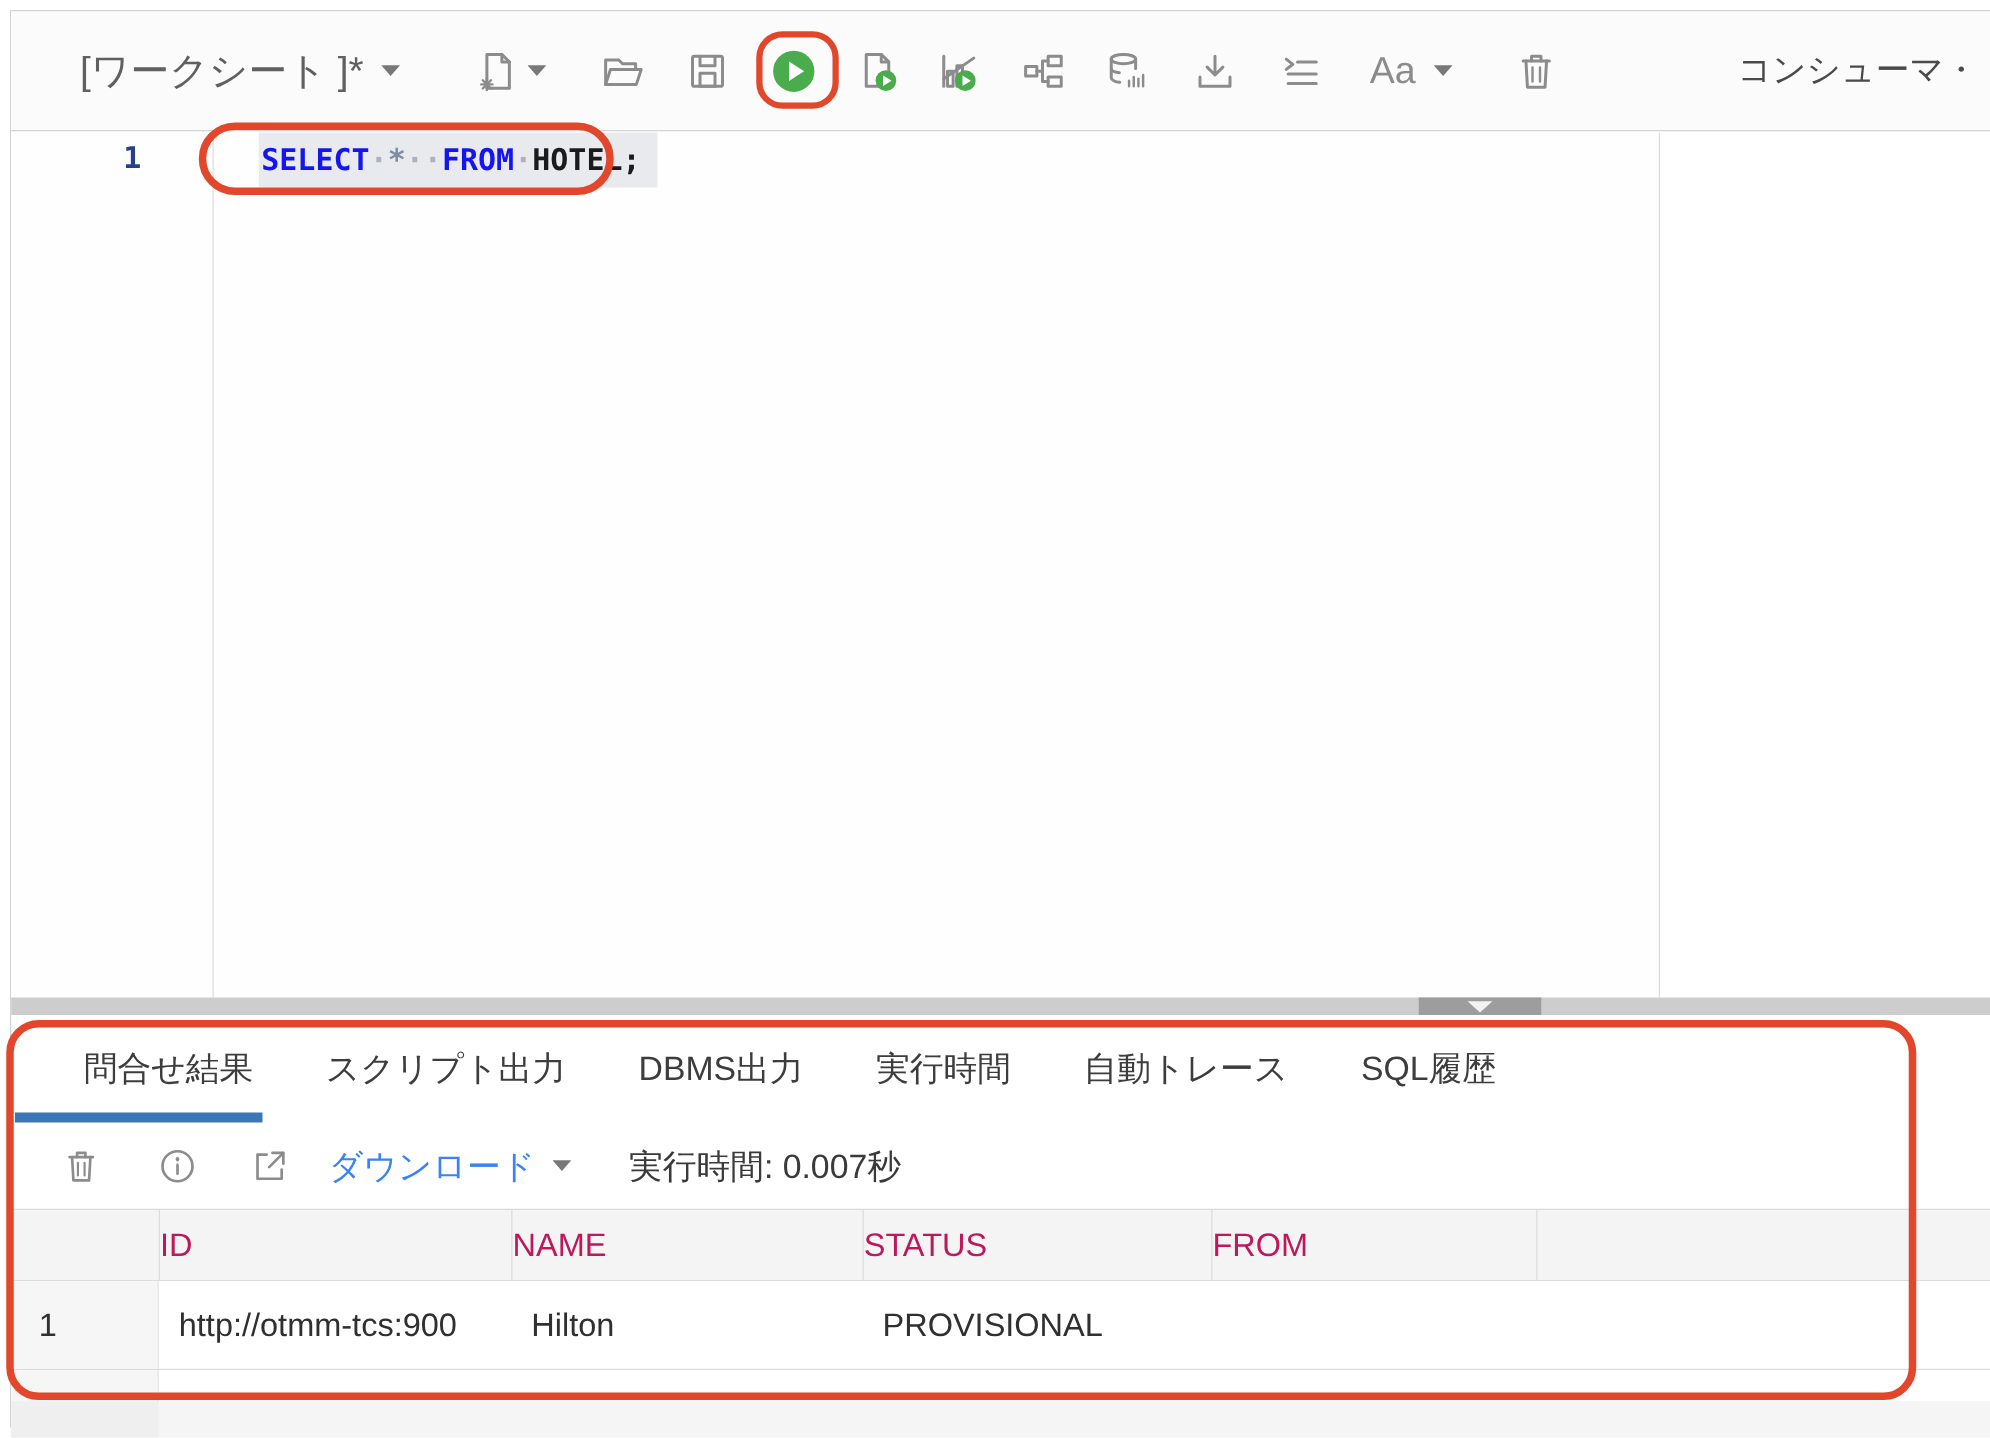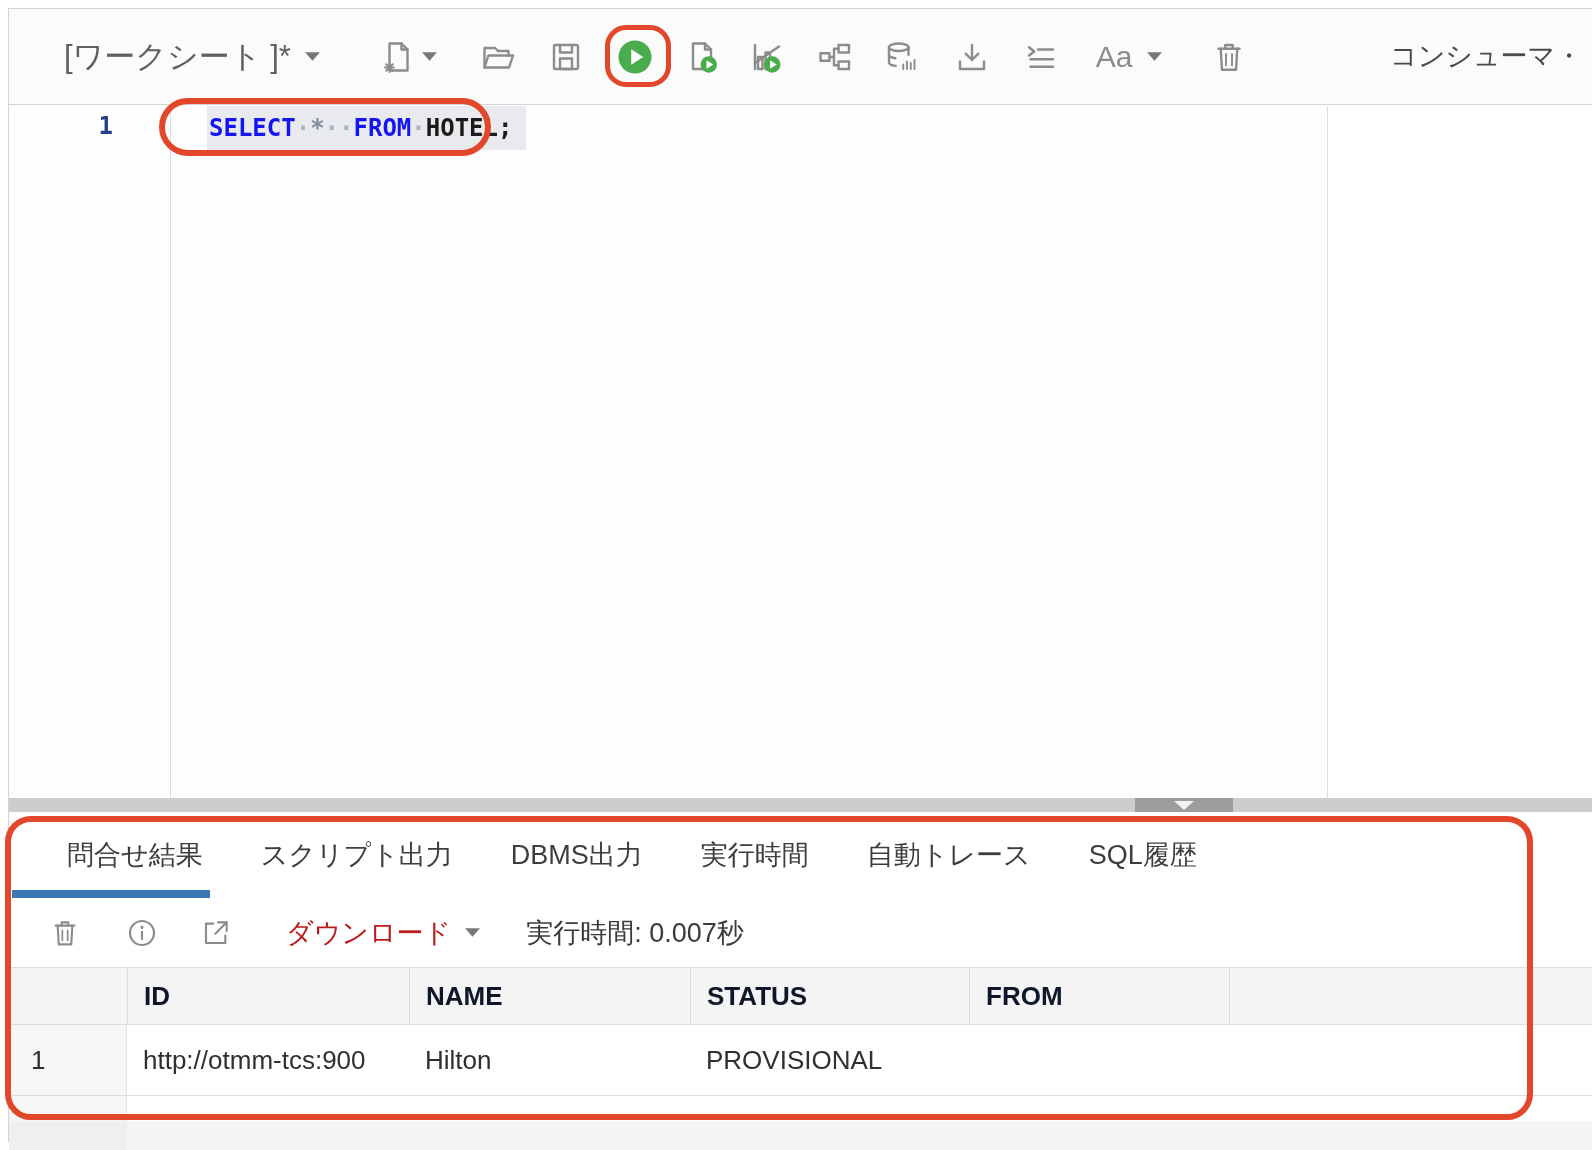--- a/index.html
+++ b/index.html
@@ -49,28 +49,28 @@
     border-right:10px solid transparent;border-top:9px solid #f2f2f2;}
   
   .results{left:9px;top:812px;width:1583px;height:338px;}
   .tabs{position:absolute;left:0;top:0;width:100%;height:86px;display:flex;align-items:center;}
   .tab{font-size:27px;color:#3d3d3d;margin-left:58px;white-space:nowrap;}
   .tab.first{}
   .tab-underline{position:absolute;left:3px;top:78px;width:198px;height:8px;background:#3c77b5;}
   .r-toolbar{position:absolute;left:0;top:86px;width:100%;height:69px;display:flex;align-items:center;}
   .r-btn{width:34px;height:34px;display:flex;align-items:center;justify-content:center;flex:none;}
   .r-btn svg{width:32px;height:32px;stroke:#8c8c8c;fill:none;stroke-width:1.6;stroke-linejoin:round;stroke-linecap:round;}
-  .dl-label{font-size:27px;color:#b91c1c;margin-left:53px;white-space:nowrap;}
+  .dl-label{font-size:27px;color:#3b82f6;margin-left:30px;white-space:nowrap;}
   .exec-time{font-size:27px;color:#3a3a3a;margin-left:46px;white-space:nowrap;}
   
   .grid{position:absolute;left:0;top:155px;width:1583px;}
   .g-header{display:flex;height:58px;background:#f4f4f4;
     border-top:1px solid #dcdcdc;border-bottom:1px solid #dcdcdc;box-sizing:border-box;}
-  .g-hcell{box-sizing:border-box;border-left:1px solid #dcdcdc;padding-left:16px;
-    font-size:26px;font-weight:bold;color:#0f172a;line-height:56px;overflow:hidden;white-space:nowrap;}
+  .g-hcell{box-sizing:border-box;border-left:1px solid #dcdcdc;padding-left:0;
+    font-size:26px;font-weight:normal;color:#be185d;line-height:56px;overflow:hidden;white-space:nowrap;}
   .g-hcell.numcol{border-left:none;}
   .g-row{display:flex;height:71px;background:#ffffff;border-bottom:1px solid #dcdcdc;box-sizing:border-box;}
   .g-cell{box-sizing:border-box;padding-left:16px;font-size:26px;color:#303030;
     line-height:70px;overflow:hidden;white-space:nowrap;}
   .g-cell.numcol{background:#f6f6f6;border-right:1px solid #e4e4e4;padding-left:22px;}
   .w-num{width:118px;flex:none;}
   .w-id{width:282px;flex:none;}
   .w-enc{width:279px;flex:none;}
   .w-name{width:281px;flex:none;}
   .w-status{width:279px;flex:none;}

